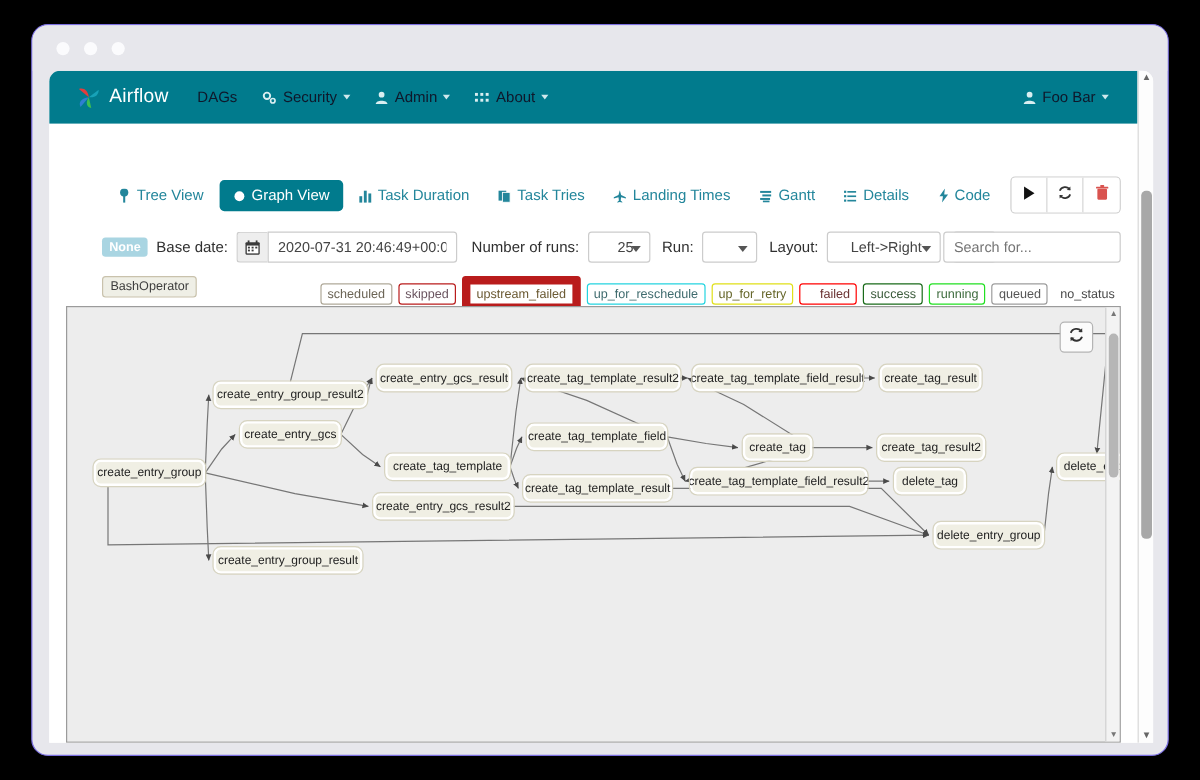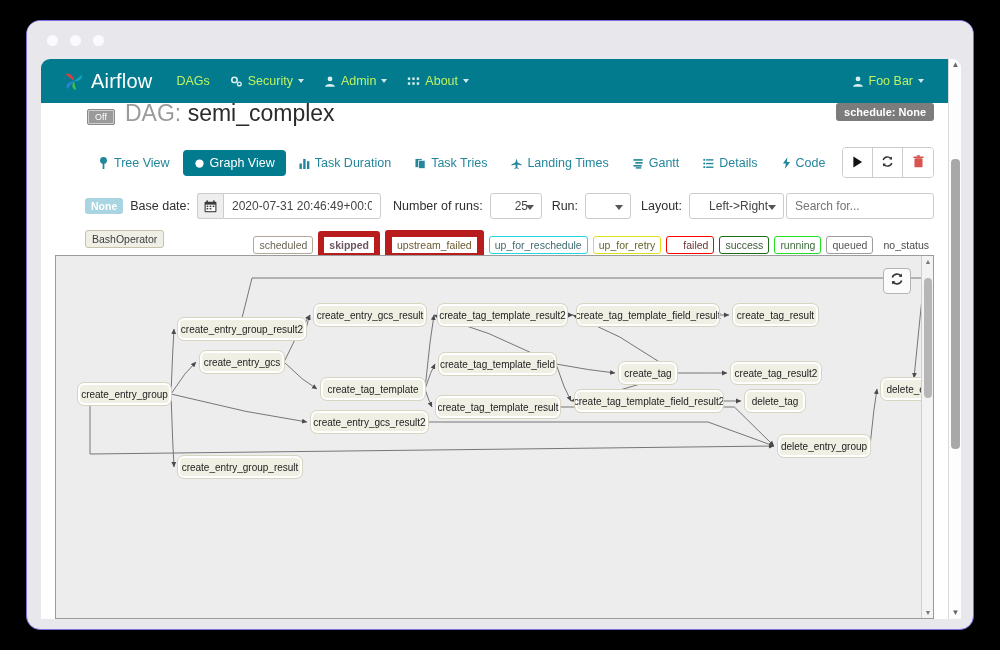--- a/index.html
+++ b/index.html
@@ -79,25 +79,25 @@
     width: 907px; height: 44px;
     background: #017b8d;
     display: flex; align-items: center;
   }
   #navbar .brand {
     display: flex; align-items: center;
     margin-left: 22px; margin-right: 14px;
   }
   .pinwheel { width: 22px; height: 22px; margin-right: 6px; flex: none; }
   #navbar .brand-text {
-    color: #ffffff; font-size: 20px; letter-spacing: .2px; text-align: center;
+    color: #ffffff; font-size: 16px; letter-spacing: .2px; text-align: center;
   }
   .nav-item {
     display: flex; align-items: center;
-    color: #bef264; font-size: 12.5px;
+    color: #0f172a; font-size: 12.5px;
     padding: 0 10px; height: 44px; white-space: nowrap;
   }
   .nav-item .nav-ico { margin-right: 5px; display:inline-flex; align-items:center;}
   .caret {
     display: inline-block; margin-left: 5px;
     width: 0; height: 0;
     border-left: 3.5px solid transparent;
     border-right: 3.5px solid transparent;
     border-top: 4px solid #cfe8ec;
   }
@@ -370,27 +370,20 @@
                   <circle cx="8" cy="4.5" r="3.2" fill="#d9eef1"></circle>
                   <path d="M1.5 15 C1.5 10 14.5 10 14.5 15 Z" fill="#d9eef1"></path>
                 </svg>
             </span>
             <span>Foo Bar</span>
             <i class="caret"></i>
           </div>
         </div>
       </div>
 
-      <div id="dag-header">
-        <div id="dag-toggle">Off</div>
-        <div id="dag-title">
-          <span>DAG: </span><span class="dagname">semi_complex</span>
-        </div>
-        <div id="schedule-badge">schedule: None</div>
-      </div>
 
       <div id="tabstrip">
         <div class="tab">
           <span class="tab-ico">
             <svg width="11" height="12" viewBox="0 0 12 14">
                 <circle cx="6" cy="4" r="4" fill="#23869b"></circle>
                 <rect x="5" y="7" width="2" height="7" fill="#23869b"></rect>
               </svg>
           </span>
           <span>Tree View</span>
@@ -542,21 +535,21 @@
 
         <div id="go-btn">Go</div>
 
         <input id="search-input" type="text" placeholder="Search for..." style="">
       </div>
 
       <div id="legendrow">
         <span id="operator-pill">BashOperator</span>
         <div id="status-legend">
           <span class="st" style="border:1px solid #b0a999;color:#6b6455;">scheduled</span>
-          <span class="st" style="border:6px solid #b91c1c;color:#6b5560;font-weight:bold;">skipped</span>
+          <span class="st" style="border:1px solid #b91c1c;color:#6b5560;">skipped</span>
           <span class="st" style="border:7px solid #b91c1c;color:#6b5a33;">upstream_failed</span>
           <span class="st" style="border:1px solid #24d4e0;color:#3f6b6e;">up_for_reschedule</span>
           <span class="st" style="border:1px solid #e0e019;color:#66662a;">up_for_retry</span>
           <span class="st" style="border:1.5px solid #ff0000;color:#6b3333;padding-left:16px;">failed</span>
           <span class="st" style="border:1.5px solid #1a6b1a;color:#3a5a3a;">success</span>
           <span class="st" style="border:1.5px solid #22e022;color:#3d6b3d;">running</span>
           <span class="st" style="border:1px solid #9d9d9d;color:#555;">queued</span>
           <span class="st plain">no_status</span>
         </div>
       </div>

